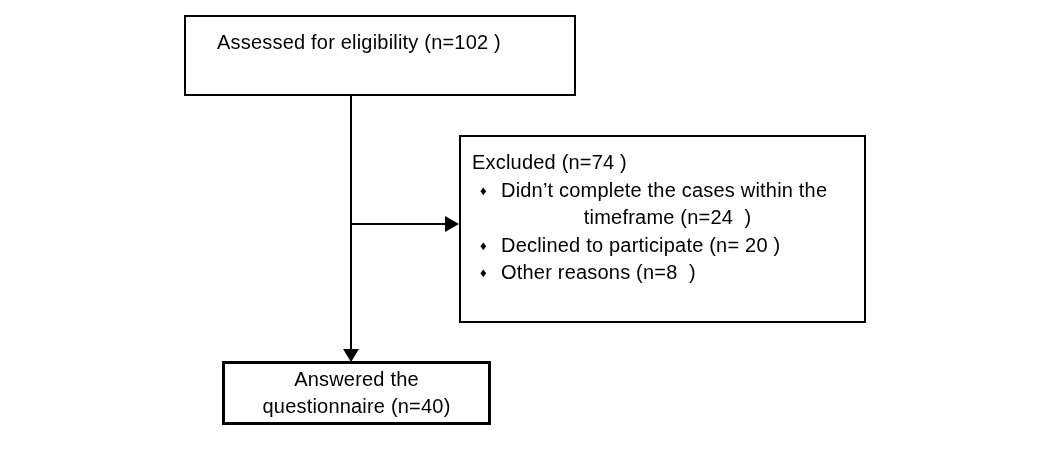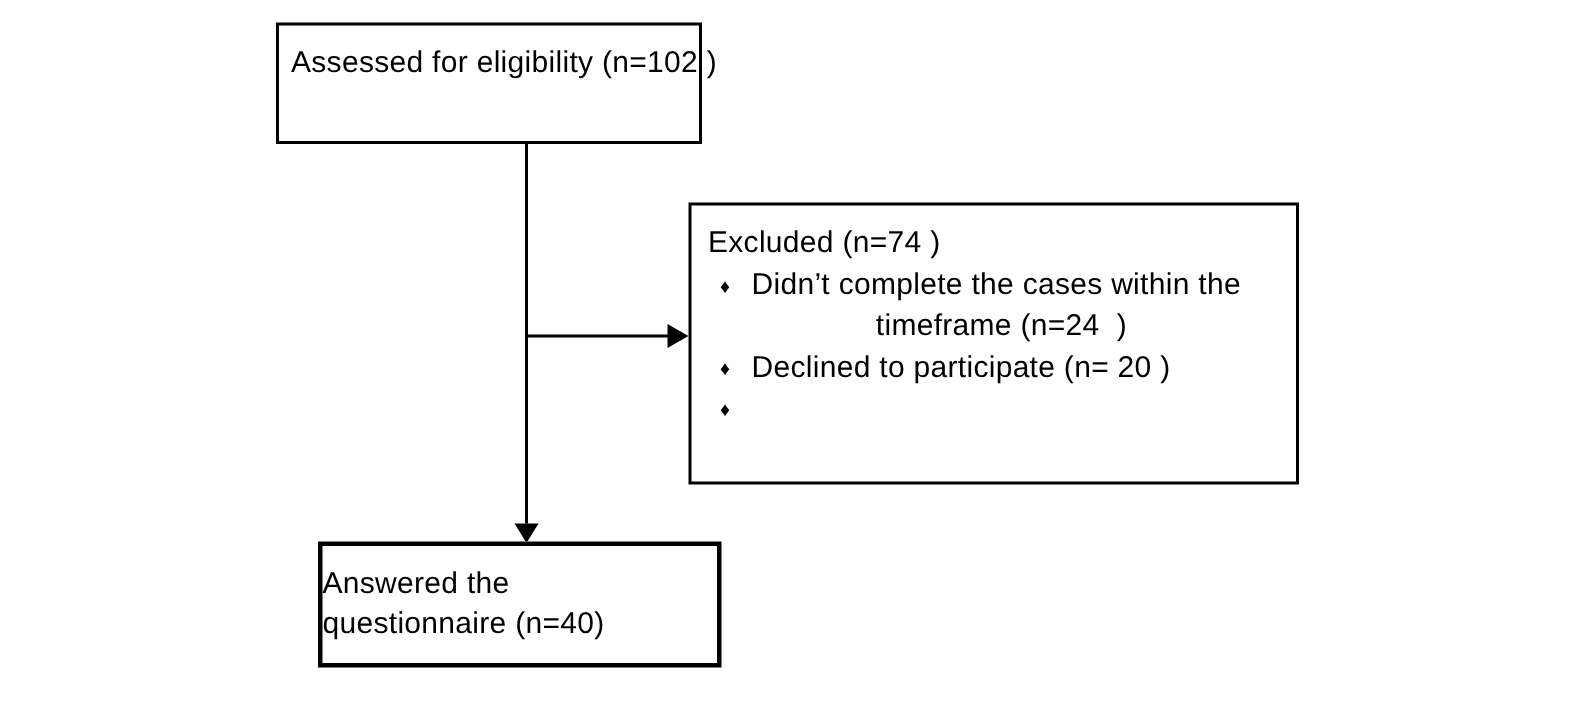--- a/index.html
+++ b/index.html
@@ -19,38 +19,38 @@
     overflow: hidden;
   }
   .box {
     position: absolute;
     box-sizing: border-box;
     border: 2px solid var(--line, #000000);
     background: #ffffff;
   }
   .box-eligibility {
     left: 184px; top: 15px;
-    width: 284px; height: 81px;
-    padding: 12px 0 0 8px;
+    width: 392px; height: 81px;
+    padding: 12px 0 0 31px;
     line-height: 27.5px;
   }
   .box-excluded {
     left: 459px; top: 135px;
     width: 407px; height: 188px;
     padding: 12px 8px 0 11px;
     line-height: 27.5px;
   }
   .box-answered {
-    left: 212px; top: 361px;
-    width: 269px; height: 84px;
+    left: 222px; top: 361px;
+    width: 269px; height: 64px;
     border-width: 3px;
     display: flex;
     flex-direction: column;
     justify-content: center;
-    align-items: flex-start;
+    align-items: center;
     text-align: center;
     line-height: 27px;
   }
   .pre { white-space: pre; }
   .bullet-item {
     display: flex;
     align-items: flex-start;
   }
   .bullet-glyph {
     flex: none;
@@ -120,20 +120,23 @@
 
     <div class="bullet-item">
       <span class="bullet-glyph">♦</span>
       <span class="bullet-text">
         <span class="pre">Declined to participate (n= 20 )</span>
       </span>
     </div>
 
     <div class="bullet-item">
       <span class="bullet-glyph">♦</span>
+      <span class="bullet-text">
+        <span class="pre">Other reasons (n=8  )</span>
+      </span>
     </div>
   </div>
 
   <div class="box box-answered">
     <div class="pre">Answered the</div>
     <div class="pre">questionnaire (n=40)</div>
   </div>
 
 </div>
 

